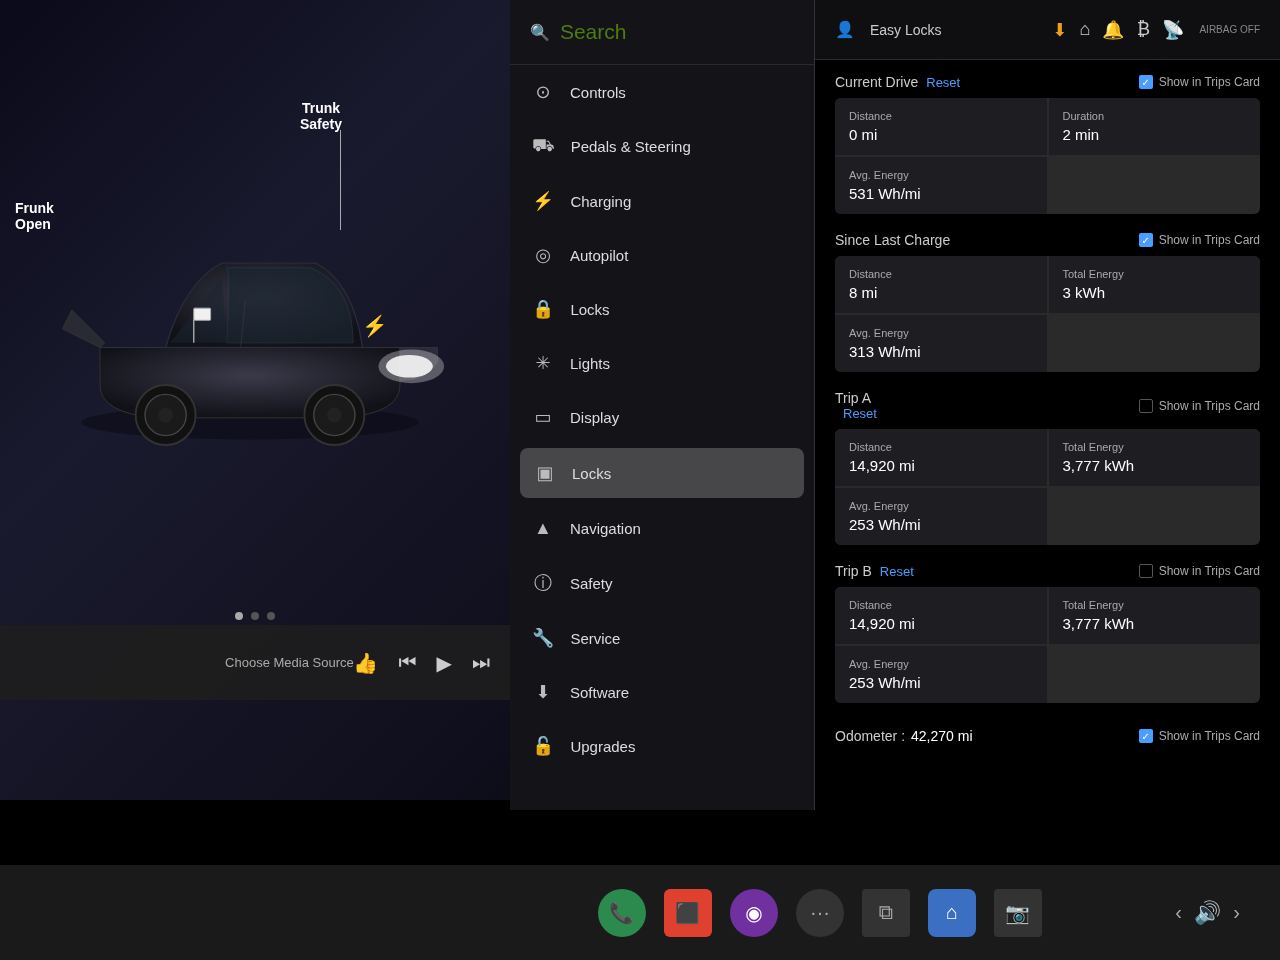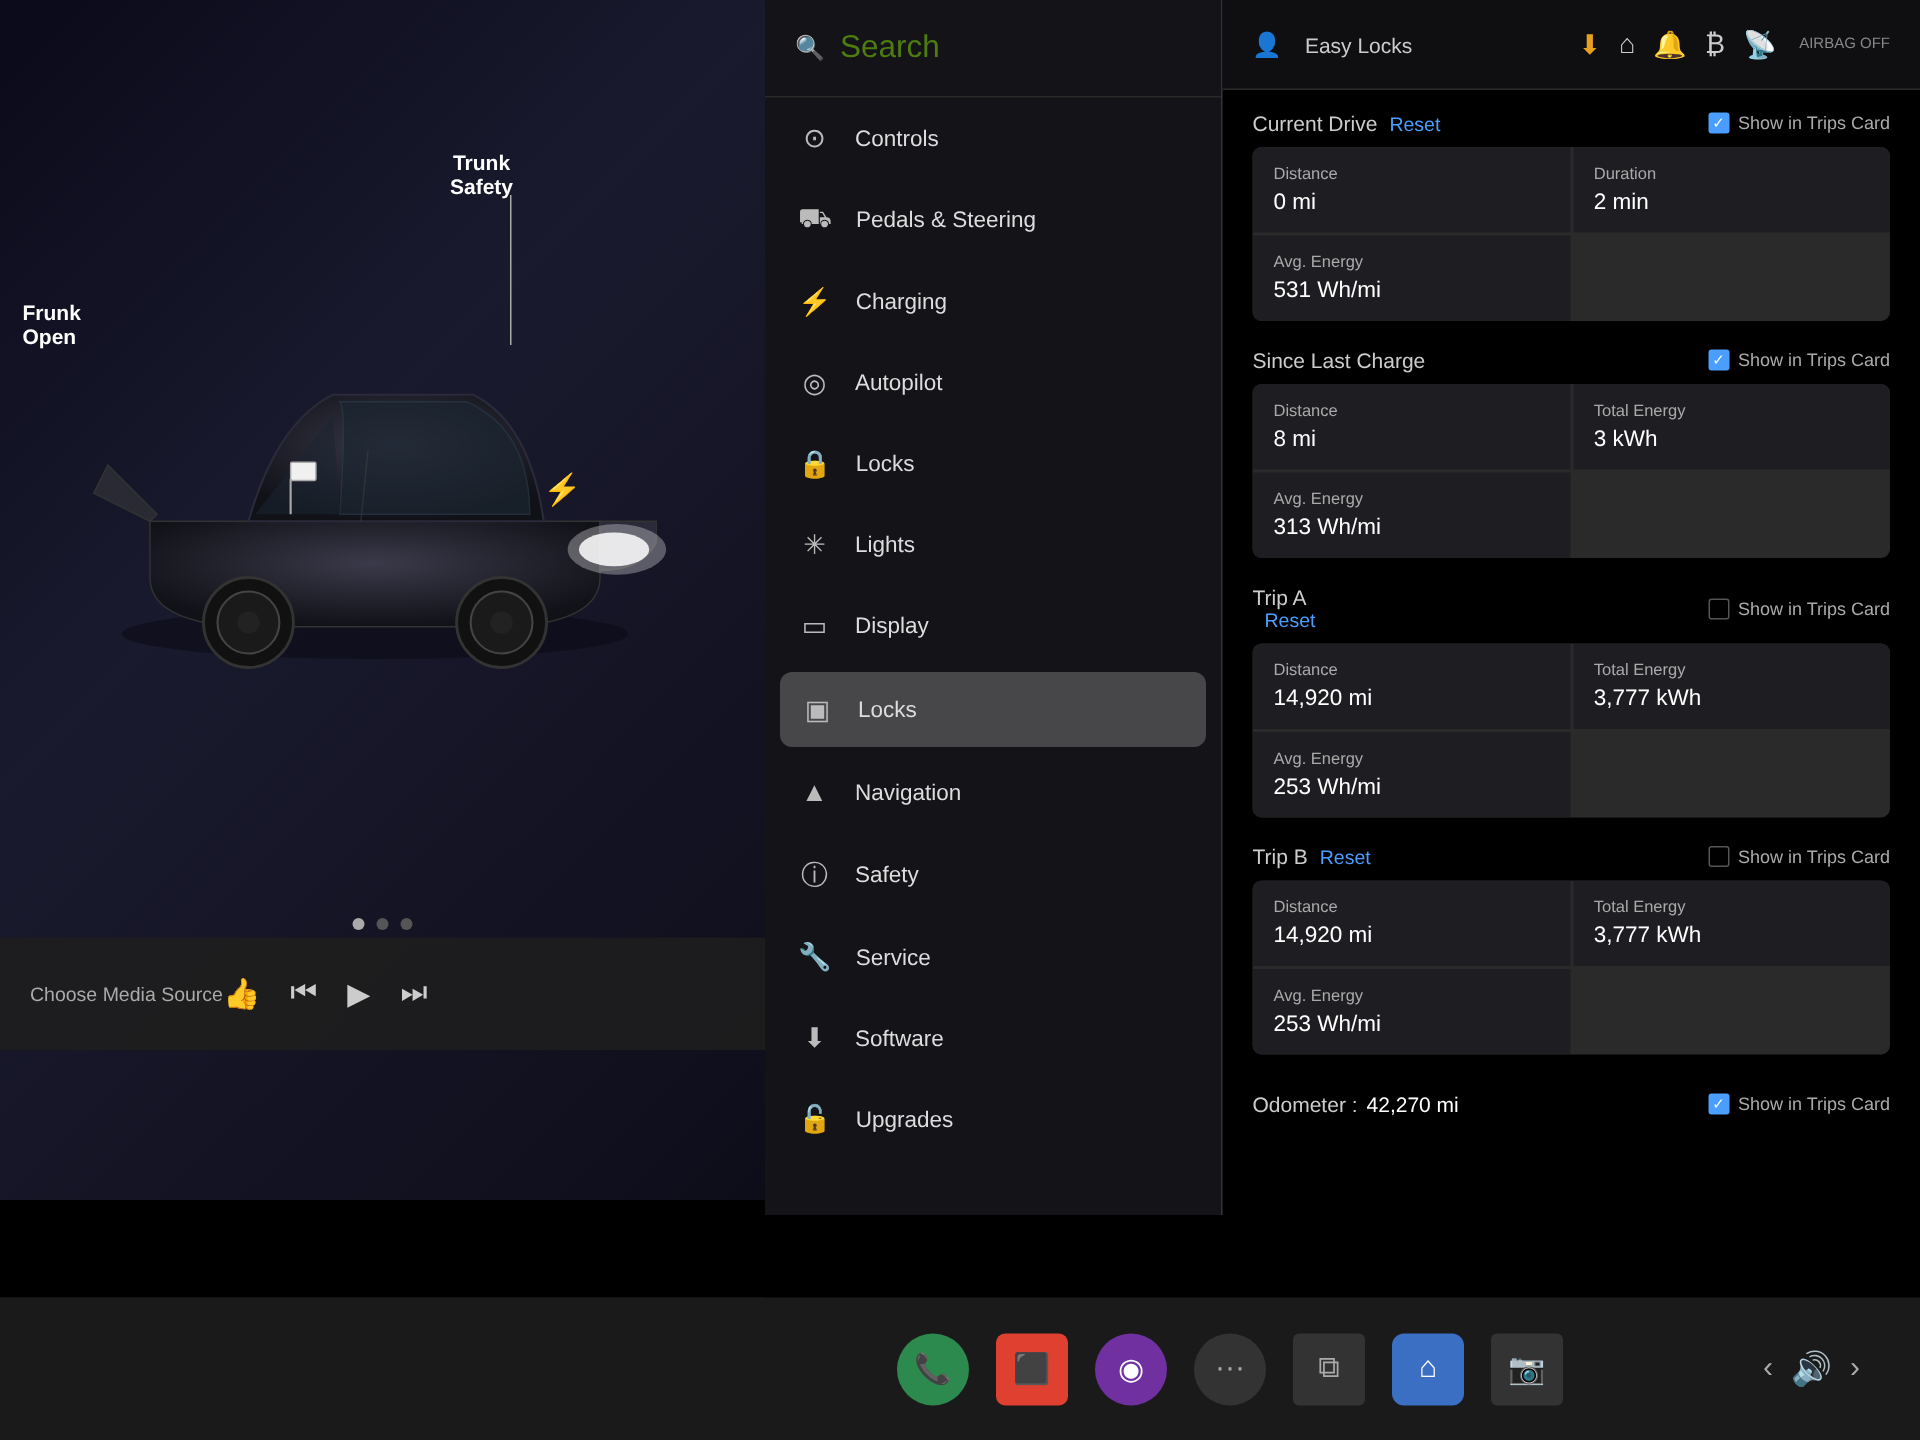--- a/index.html
+++ b/index.html
@@ -78,21 +78,21 @@
     .media-bar {
       position: absolute;
       bottom: 100px;
       left: 0;
       width: 510px;
       height: 75px;
       background: rgba(30,30,30,0.9);
       display: flex;
       align-items: center;
       padding: 0 20px;
-      justify-content: flex-start;
+      justify-content: flex-end;
     }
     .media-label {
       color: #aaa;
       font-size: 13px;
     }
     .media-controls {
       display: flex;
       gap: 20px;
       align-items: center;
     }

